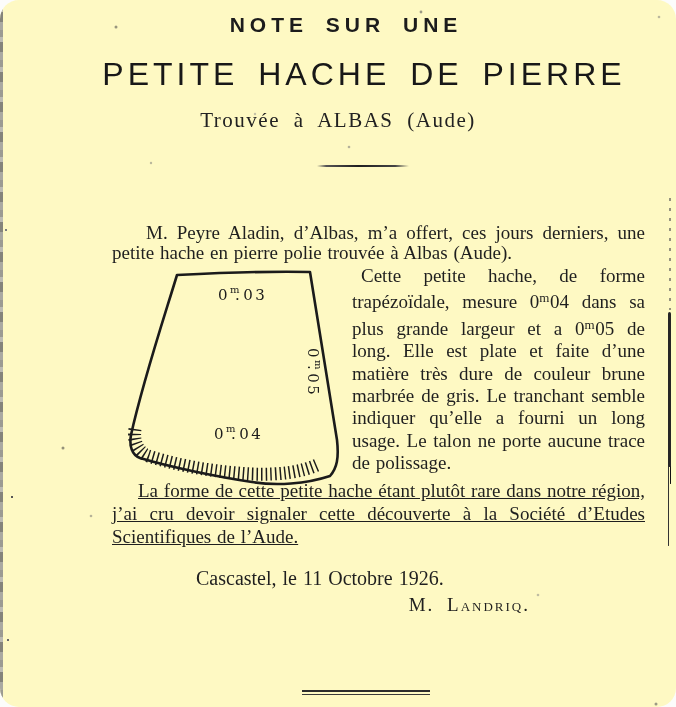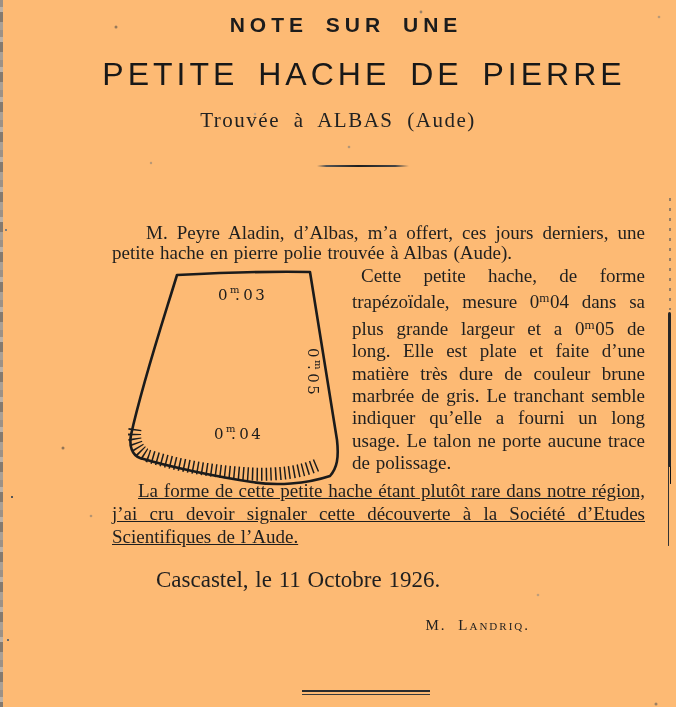--- a/index.html
+++ b/index.html
@@ -6,21 +6,22 @@
     margin: 0; padding: 0;
     width: 676px; height: 707px;
     background: #fcfcfb;
     font-family: "Liberation Serif", "DejaVu Serif", serif;
     color: #1f1f1f;
   }
   .page {
     position: relative;
     width: 676px; height: 707px;
     overflow: hidden;
-    background: #fdba74;
+    background: #fef9c3;
+    border-radius: 19px;
   }
   
   .edge-strip-left {
     position: absolute; left: 0; top: 0; width: 3px; height: 707px;
     background: repeating-linear-gradient(180deg,#8a8a8a 0 7px,#b0b0b0 7px 12px,#6f6f6f 12px 22px,#9b9b9b 22px 30px);
     opacity: .85;
   }
   .edge-noise-left {
     position: absolute; left: 3px; top: 0; width: 12px; height: 707px;
     background:
@@ -98,24 +99,24 @@
   .para-intro { line-height: 20px; text-indent: 34px; }
   .para-beside {
     margin-left: 240px;
     margin-top: 2px;
     line-height: 22.4px;
     text-indent: 9px;
     hyphens: auto; -webkit-hyphens: auto;
   }
   .para-conclusion { margin-top: 4px; line-height: 23px; text-indent: 26px; text-decoration: underline; }
   .sup-m { font-size: 13px; vertical-align: 6px; letter-spacing: .5px; }
-  .dateline { margin: 19px 0 0 44px; font-size: 23px; text-align: left; }
+  .dateline { margin: 19px 0 0 84px; font-size: 20px; text-align: left; }
   .signature {
-    margin: 24px 115px 0 0; text-align: right;
-    font-size: 15px; font-variant: small-caps; letter-spacing: 2px;
+    margin: 4px 115px 0 0; text-align: right;
+    font-size: 19px; font-variant: small-caps; letter-spacing: 2px;
     word-spacing: 6px;
   }
   
   .axe-figure {
     position: absolute; left: 118px; top: 266px;
     width: 235px; height: 228px;
   }
   .axe-outline { fill: none; stroke: #1b1b1b; stroke-width: 2.6; stroke-linejoin: round; stroke-linecap: round; }
   .axe-hatch { fill: none; stroke: #1c1c1c; stroke-width: 13; stroke-dasharray: 1.5 3.1; }
   .fig-label { font-family: "DejaVu Serif", serif; font-size: 15px; fill: #1c1c1c; letter-spacing: 2.5px; }

